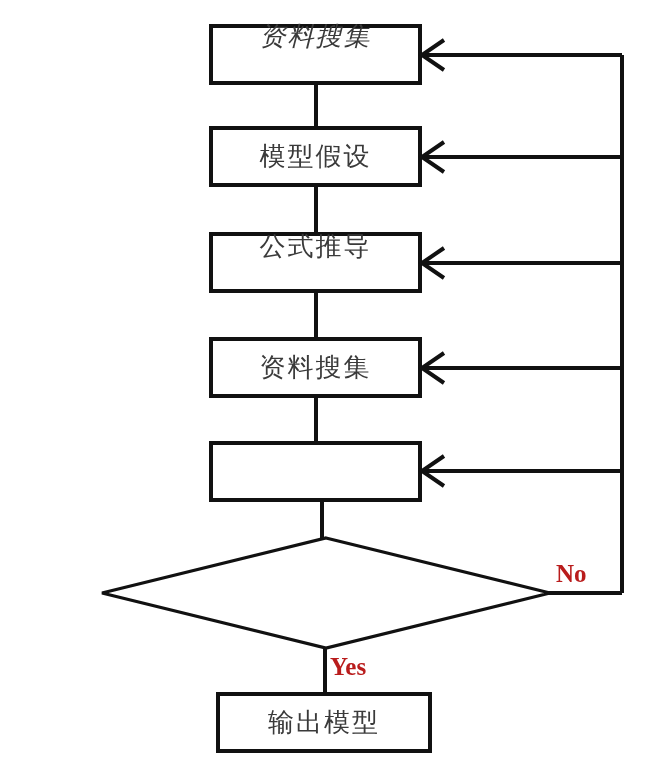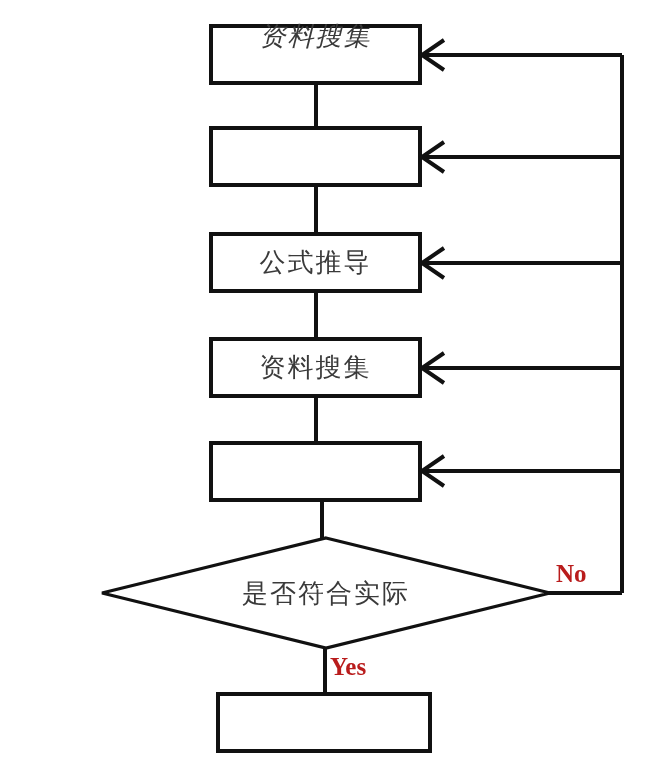--- a/index.html
+++ b/index.html
@@ -99,26 +99,27 @@
       <path d="M 444 353 L 422 368 L 444 383"></path>
     </g>
     <g fill="none" stroke="#111111" stroke-width="4">
       <path d="M 444 456 L 422 471 L 444 486"></path>
     </g>
 
   </svg>
 
   <div class="node-label process-box" style="left:211px; top:8px; width:209px; height:57px;font-style:italic;">资料搜集</div>
 
+  <div class="node-label process-box" style="left:211px; top:128px; width:209px; height:57px;">模型假设</div>
 
-  <div class="node-label process-box" style="left:211px; top:234px; width:209px; height:57px;">公式推导</div>
+  <div class="node-label process-box" style="left:211px; top:218px; width:209px; height:57px;">公式推导</div>
 
   <div class="node-label process-box" style="left:211px; top:339px; width:209px; height:57px;">资料搜集</div>
 
 
-  <div class="node-label decision-diamond" style="left:166px; top:565px; width:320px; height:56px;">是否符合实际</div>
 
+  <div class="node-label terminal-box" style="left:218px; top:694px; width:212px; height:57px;">输出模型</div>
 
   <div class="edge-label" style="left:330px; top:653px;text-align:right;">Yes</div>
 
   <div class="edge-label" style="left:556px; top:560px;">No</div>
 
 </div>
 
 </body></html>

